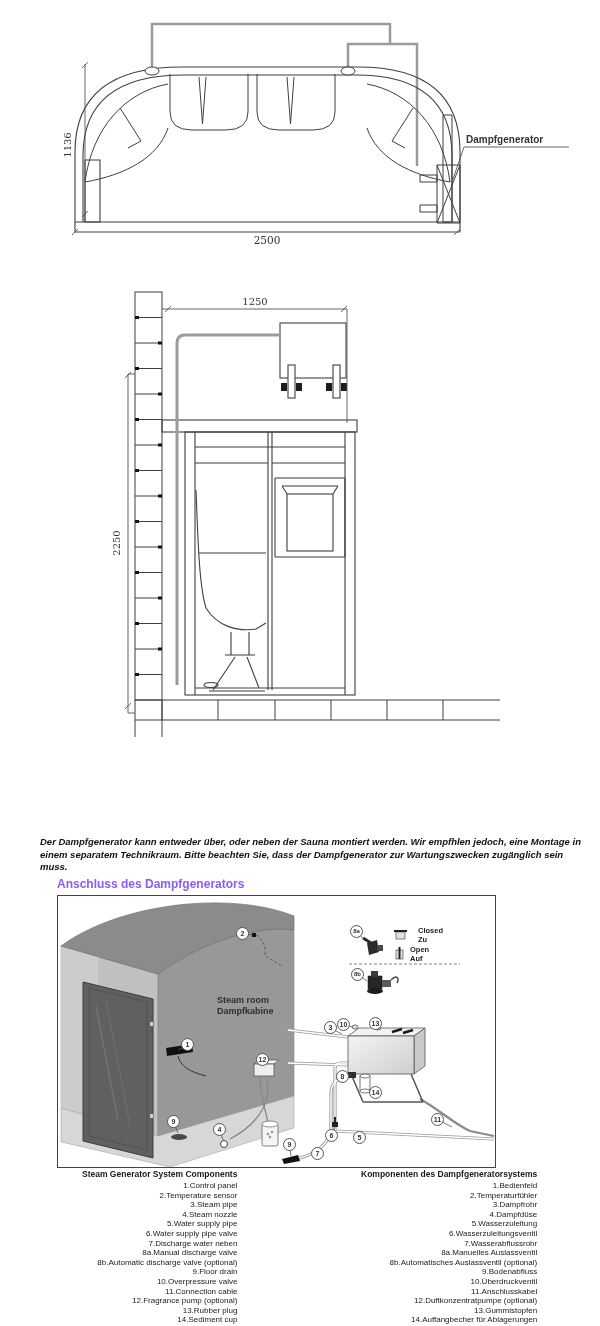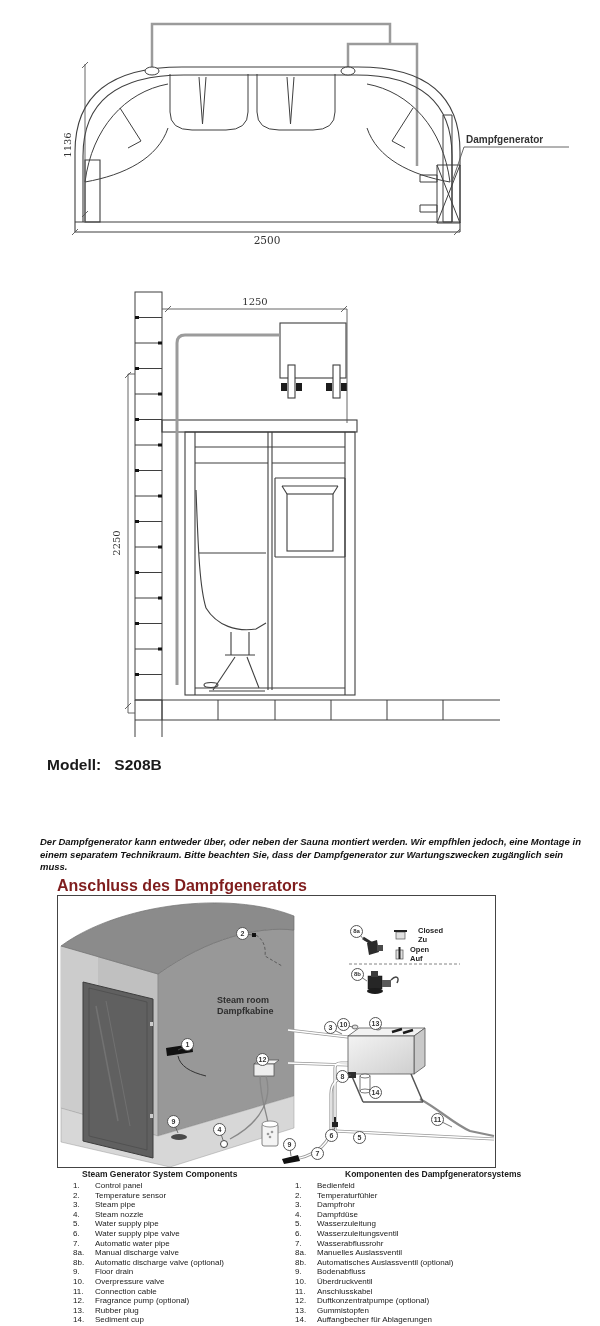--- a/index.html
+++ b/index.html
@@ -6,30 +6,30 @@
   body{width:600px;height:1326px;position:relative;font-family:"Liberation Sans",sans-serif;color:#1a1a1a;overflow:hidden;}
   .abs{position:absolute;}
   svg text{font-family:"DejaVu Serif",serif;fill:#333;}
   svg text.sans{font-family:"Liberation Sans",sans-serif;}
   
   .spec-row{font-size:15.5px;font-weight:bold;line-height:24px;white-space:nowrap;}
   .spec-label{display:inline-block;width:63px;}
   
   .note{font-size:9.5px;font-weight:bold;line-height:12.5px;color:#111;font-style:italic;}
   
-  .section-title{font-size:16px;font-weight:bold;color:#7f1d1d;}
+  .section-title{font-size:12px;font-weight:bold;color:#8b5cf6;}
   
   .diagram-box{border:1px solid #444;background:#fff;}
   .chip{position:absolute;width:13px;height:13px;border:1px solid #555;border-radius:50%;background:#fff;
         font-size:7px;font-weight:bold;color:#333;text-align:center;line-height:11px;box-sizing:border-box;}
   .chip.small{font-size:6px;}
   .room-label{position:absolute;font-size:9px;font-weight:bold;color:#2e2e2e;line-height:11px;margin-left:9px;}
   .legend-label{position:absolute;font-size:7.5px;font-weight:bold;color:#222;line-height:8.5px;}
   
-  .comp-col{position:absolute;font-size:8px;line-height:9.6px;color:#1a1a1a;white-space:nowrap;}
+  .comp-col{position:absolute;font-size:8px;line-height:9.6px;color:#1a1a1a;white-space:nowrap;text-align:right;}
   .comp-title{font-weight:bold;font-size:8.5px;margin-bottom:1.5px;}
   .comp-row span.n{display:inline-block;width:22px;}
 </style>
 </head>
 <body>
 
 <div class="abs" style="left:40px;top:10px;width:530px;height:250px;">
   <svg width="530" height="250" viewBox="0 0 530 250">
 
     <g stroke="#9b9b9b" stroke-width="2.5" fill="none">
@@ -134,24 +134,20 @@
     <g stroke="#555" stroke-width="0.9" fill="none">
       <path d="M87,24 H272 M90,27 l6,-6 M266,27 l6,-6 M272,24 V138"></path>
       <path d="M53,89 V428 M50,93 l6,-6 M50,424 l6,-6 M53,89 H60 M53,428 H60"></path>
     </g>
     <text x="180" y="20" text-anchor="middle" font-size="10">1250</text>
     <text x="45" y="258" transform="rotate(-90 45 258)" text-anchor="middle" font-size="10">2250</text>
   </svg>
 </div>
 
 <div class="abs" style="left:47px;top:753px;">
-  <div class="spec-row">
-    <span class="spec-label">Modell:</span>
-    <span>S208B</span>
-  </div>
 </div>
 
 <div class="abs note" style="left:40px;top:836px;width:542px;">Der Dampfgenerator kann entweder über, oder neben der Sauna montiert werden. Wir empfhlen jedoch, eine Montage in einem separatem Technikraum. Bitte beachten Sie, dass der Dampfgenerator zur Wartungszwecken zugänglich sein muss.</div>
 
 <div class="abs section-title" style="left:57px;top:877px;">Anschluss des Dampfgenerators</div>
 
 <div class="abs diagram-box" style="left:57px;top:895px;width:437px;height:271px;">
   <svg class="abs" style="left:0;top:0;" width="437" height="271" viewBox="0 0 437 271">
     <defs>
       <linearGradient id="genGrad" x1="0" y1="0" x2="1" y2="1">
@@ -311,33 +307,33 @@
 </div>
 
 <div class="comp-col" style="left:73px;top:1170px;">
   <div class="comp-title" style="margin-left:9px;">Steam Generator System Components</div>
   <div class="comp-row"><span class="n">1.</span><span>Control panel</span></div>
   <div class="comp-row"><span class="n">2.</span><span>Temperature sensor</span></div>
   <div class="comp-row"><span class="n">3.</span><span>Steam pipe</span></div>
   <div class="comp-row"><span class="n">4.</span><span>Steam nozzle</span></div>
   <div class="comp-row"><span class="n">5.</span><span>Water supply pipe</span></div>
   <div class="comp-row"><span class="n">6.</span><span>Water supply pipe valve</span></div>
-  <div class="comp-row"><span class="n">7.</span><span>Automatic water pipe</span></div>
+  <div class="comp-row"><span class="n">7.</span><span>Discharge water neben</span></div>
   <div class="comp-row"><span class="n">8a.</span><span>Manual discharge valve</span></div>
   <div class="comp-row"><span class="n">8b.</span><span>Automatic discharge valve (optional)</span></div>
   <div class="comp-row"><span class="n">9.</span><span>Floor drain</span></div>
   <div class="comp-row"><span class="n">10.</span><span>Overpressure valve</span></div>
   <div class="comp-row"><span class="n">11.</span><span>Connection cable</span></div>
   <div class="comp-row"><span class="n">12.</span><span>Fragrance pump (optional)</span></div>
   <div class="comp-row"><span class="n">13.</span><span>Rubber plug</span></div>
   <div class="comp-row"><span class="n">14.</span><span>Sediment cup</span></div>
 </div>
 
 <div class="comp-col" style="left:295px;top:1170px;">
-  <div class="comp-title" style="margin-left:2px;padding-left:48px;">Komponenten des Dampfgeneratorsystems</div>
+  <div class="comp-title" style="margin-left:18px;padding-left:48px;">Komponenten des Dampfgeneratorsystems</div>
   <div class="comp-row"><span class="n">1.</span><span>Bedienfeld</span></div>
   <div class="comp-row"><span class="n">2.</span><span>Temperaturfühler</span></div>
   <div class="comp-row"><span class="n">3.</span><span>Dampfrohr</span></div>
   <div class="comp-row"><span class="n">4.</span><span>Dampfdüse</span></div>
   <div class="comp-row"><span class="n">5.</span><span>Wasserzuleitung</span></div>
   <div class="comp-row"><span class="n">6.</span><span>Wasserzuleitungsventil</span></div>
   <div class="comp-row"><span class="n">7.</span><span>Wasserabflussrohr</span></div>
   <div class="comp-row"><span class="n">8a.</span><span>Manuelles Auslassventil</span></div>
   <div class="comp-row"><span class="n">8b.</span><span>Automatisches Auslassventil (optional)</span></div>
   <div class="comp-row"><span class="n">9.</span><span>Bodenabfluss</span></div>

